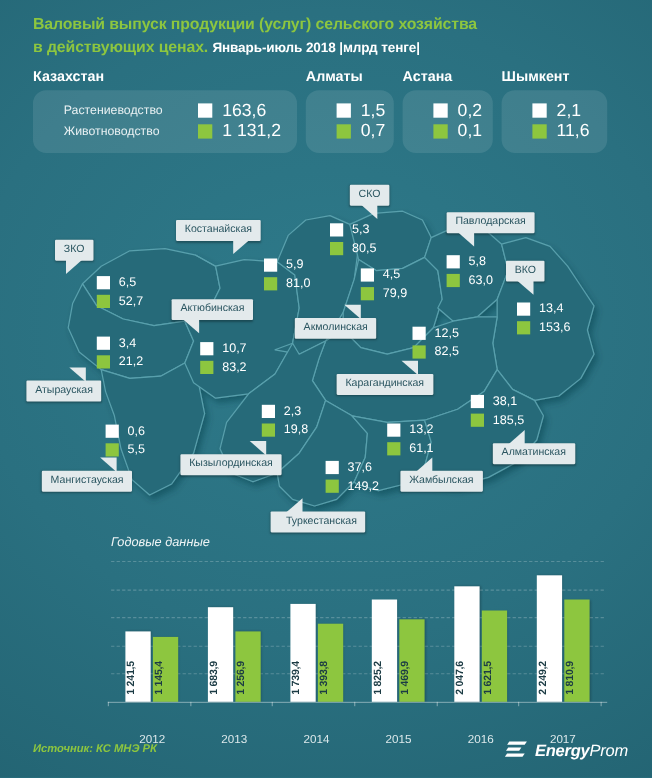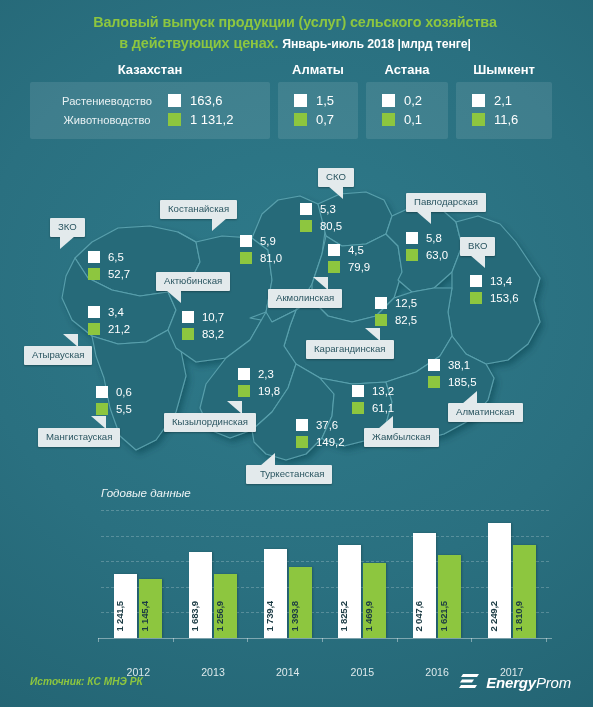--- a/index.html
+++ b/index.html
@@ -11,47 +11,47 @@
     -webkit-font-smoothing:antialiased;
   }
   #page{
     position:relative;width:593px;height:707px;
     background:
       radial-gradient(120% 90% at 50% 42%, #2e7a8a 0%, #2a7080 45%, #1f5d6b 100%);
     overflow:hidden;
   }
 
   
-  .hdr{position:absolute;left:0;top:0;width:470px;height:150px;text-align:center;}
+  .hdr{position:absolute;left:0;top:0;width:470px;height:150px;}
   .hdr-title{
     position:absolute;left:30px;top:12px;width:530px;
     font-size:14.4px;font-weight:bold;line-height:21px;
     color:#8dc63f;letter-spacing:-0.1px;
   }
   .hdr-title .sub{color:#ffffff;font-size:12.3px;font-weight:bold;}
 
   .grp{position:absolute;}
   .grp-title{
     color:#ffffff;font-size:13px;font-weight:bold;
     margin-bottom:5px;letter-spacing:0px;white-space:nowrap;
   }
   .grp-box{
     background:rgba(255,255,255,0.10);
-    border-radius:2px;
-    padding:9px 10px 10px 16px;
+    border-radius:12px;
+    padding:9px 10px 10px 28px;
     box-sizing:border-box;
   }
   .grp-row{display:flex;align-items:center;height:19px;}
   .grp-row .nm{
     color:#e9f1f3;font-size:11.2px;width:122px;flex:none;white-space:nowrap;
   }
   .sw{width:13px;height:13px;flex:none;margin-right:9px;}
   .sw.w{background:#ffffff;}
   .sw.g{background:#8dc63f;}
-  .grp-row .vl{color:#ffffff;font-size:13px;white-space:nowrap;}
+  .grp-row .vl{color:#ffffff;font-size:16px;white-space:nowrap;}
 
   #grp-kz{left:30px;top:62px;width:240px;}
   #grp-kz .grp-box{width:240px;}
   #grp-al{left:278px;top:62px;width:80px;}
   #grp-al .grp-box{width:80px;}
   #grp-as{left:366px;top:62px;width:82px;}
   #grp-as .grp-box{width:82px;}
   #grp-sh{left:456px;top:62px;width:96px;}
   #grp-sh .grp-box{width:96px;}
 

